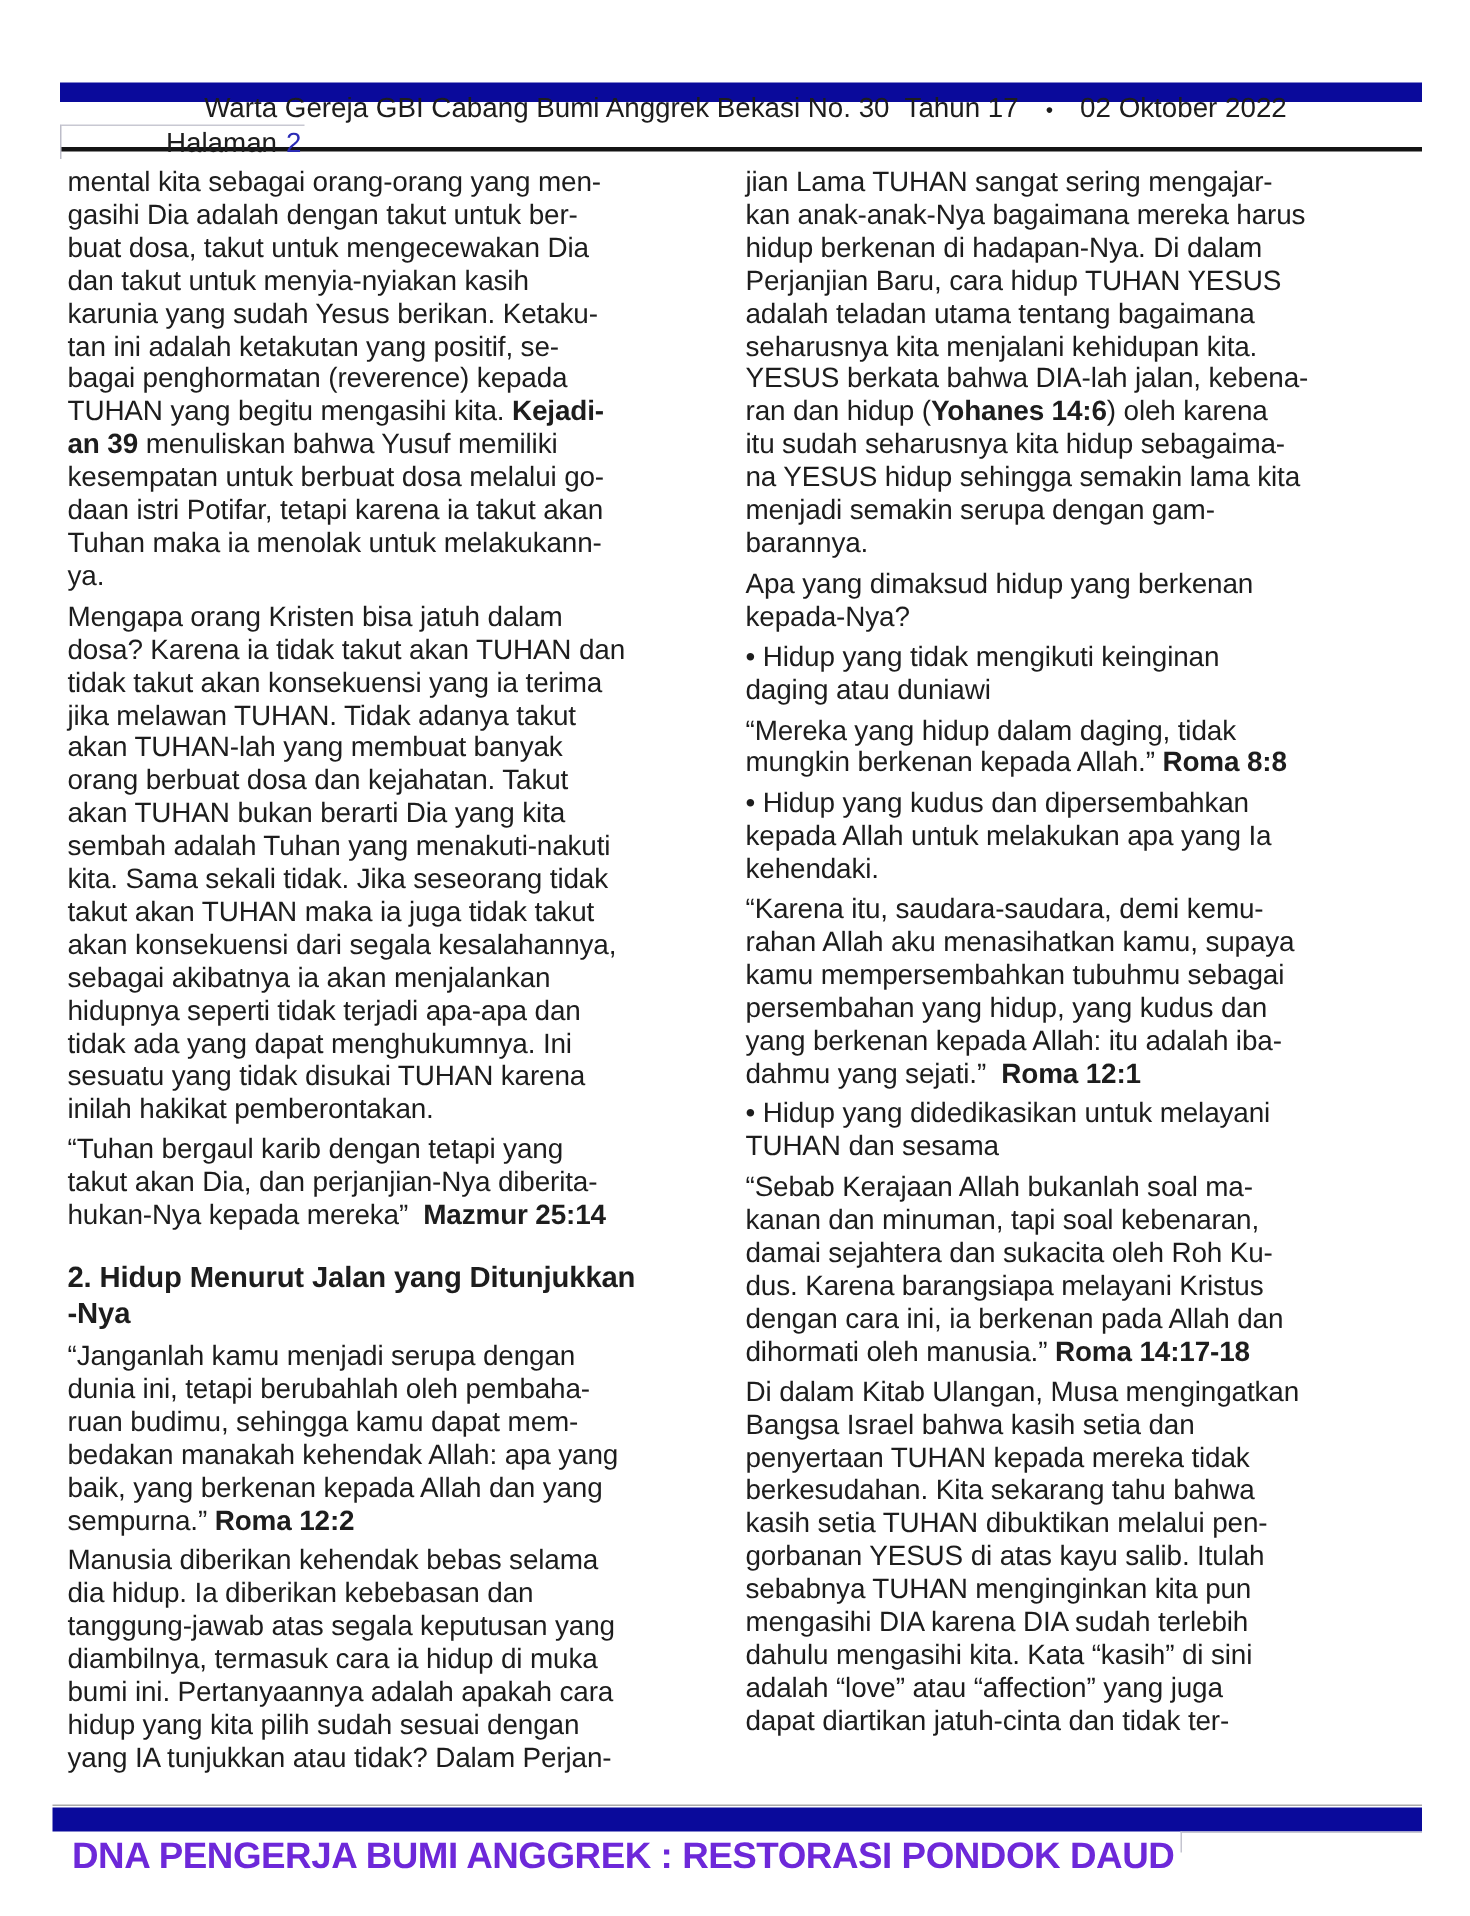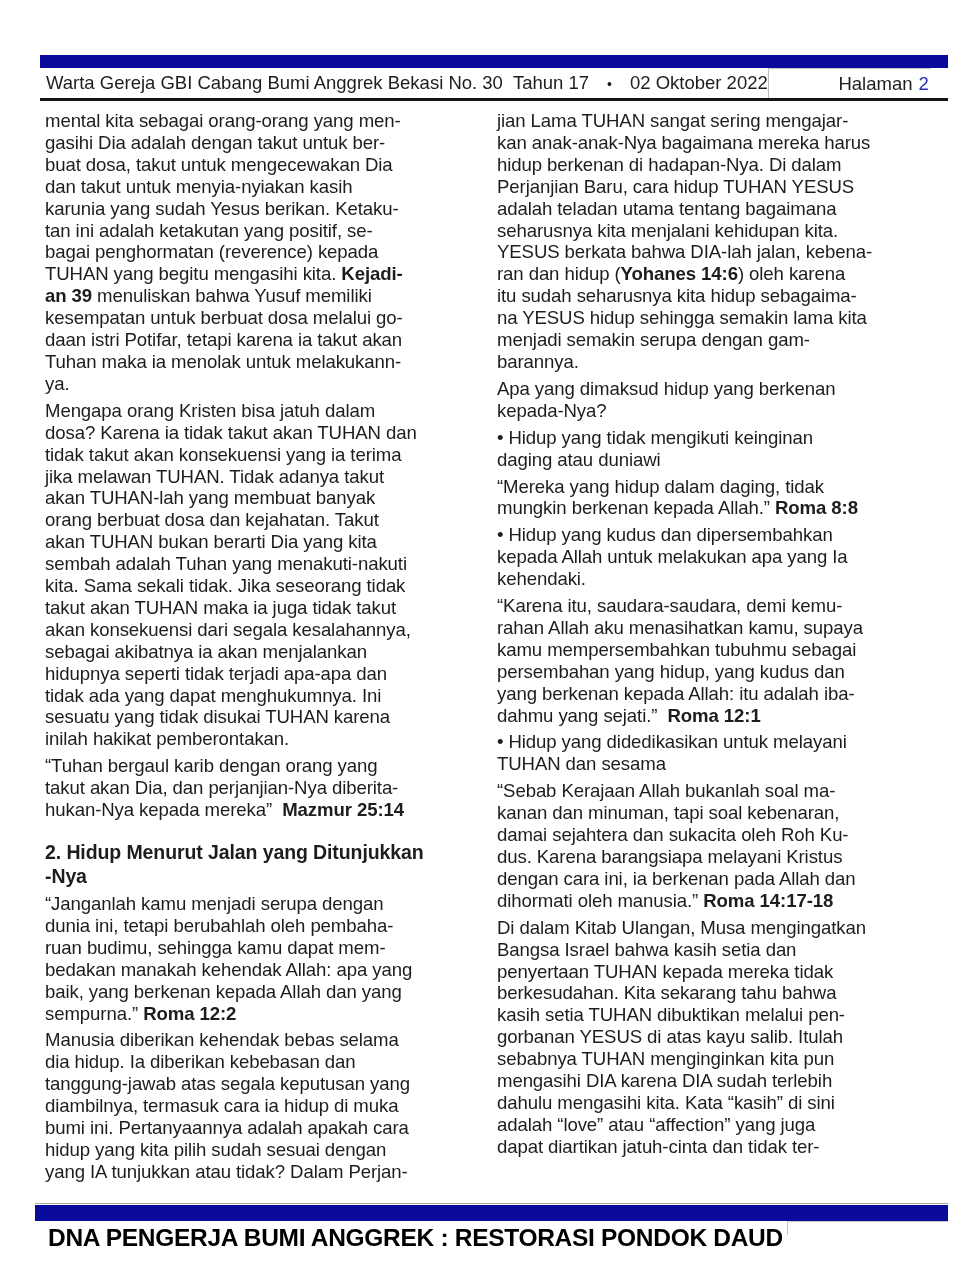--- a/index.html
+++ b/index.html
@@ -4,22 +4,22 @@
 <style>
   html,body{margin:0;padding:0;}
   body{
     width:980px;height:1277px;position:relative;background:#ffffff;
     font-family:"Liberation Sans", sans-serif;color:#1d1d1d;overflow:hidden;
   }
   
   .topbar{position:absolute;left:40px;top:55px;width:908px;height:13px;background:#0a0a9b;}
   .header-row{
     position:absolute;left:40px;top:68px;width:908px;height:33px;
-    display:flex;align-items:center;justify-content:flex-start;
-    font-size:18.5px;border-bottom:3px solid #141414;box-sizing:border-box;
+    display:flex;align-items:center;justify-content:center;
+    font-size:18.5px;border-bottom:3px solid #141414;box-sizing:border-box;flex-direction:column;
   }
   .header-left{display:flex;align-items:baseline;white-space:nowrap;padding-left:6px;}
   .header-title{margin-right:10px;}
   .header-tahun{margin-right:18px;}
   .header-bullet{margin-right:18px;font-size:14px;}
   .header-right{
     width:163px;text-align:right;align-self:stretch;display:flex;align-items:center;justify-content:flex-end;
     border-left:1px solid #bdbdc9;border-top:1px solid #c8c8d2;box-sizing:border-box;padding-right:2px;
   }
   .page-number{color:#2b2bb5;margin-left:6px;}
@@ -32,21 +32,21 @@
   .space-above{margin-top:20px;}
   .run-b{font-weight:bold;font-style:normal;}
   .run-i{}
   
   .footer-topline{position:absolute;left:35px;top:1203px;width:913px;height:1px;background:#a9a9a9;}
   .footer-bar{position:absolute;left:35px;top:1205px;width:913px;height:16px;background:#0a0a9b;}
   .footer-underline{position:absolute;left:787px;top:1221px;width:161px;height:1px;background:#c8c8d2;}
   .footer-vline{position:absolute;left:787px;top:1221px;width:1px;height:14px;background:#c4c4cf;}
   .footer-row{
     position:absolute;left:48px;top:1224px;width:900px;
-    font-size:24.5px;font-weight:bold;letter-spacing:-0.3px;color:#000000;white-space:nowrap;
+    font-size:24.5px;font-weight:bold;letter-spacing:-0.3px;color:#6d28d9;white-space:nowrap;
   }
 </style>
 </head>
 <body>
 
 <div class="topbar"></div>
 <div class="header-row">
   <div class="header-left">
     <span class="header-title">Warta Gereja GBI Cabang Bumi Anggrek Bekasi No. 30</span>
     <span class="header-tahun">Tahun 17</span>
@@ -55,21 +55,21 @@
   </div>
   <div class="header-right">
     <span>Halaman</span>
     <span class="page-number">2</span>
   </div>
 </div>
 
 <div class="column col-left">
     <div class="block type-para">mental kita sebagai orang-orang yang men-<br>gasihi Dia adalah dengan takut untuk ber-<br>buat dosa, takut untuk mengecewakan Dia<br>dan takut untuk menyia-nyiakan kasih<br>karunia yang sudah Yesus berikan. Ketaku-<br>tan ini adalah ketakutan yang positif, se-<br>bagai penghormatan (<span class="run-i">reverence</span>) kepada<br>TUHAN yang begitu mengasihi kita. <span class="run-b">Kejadi-</span><br><span class="run-b">an 39</span> menuliskan bahwa Yusuf memiliki<br>kesempatan untuk berbuat dosa melalui go-<br>daan istri Potifar, tetapi karena ia takut akan<br>Tuhan maka ia menolak untuk melakukann-<br>ya.</div>
     <div class="block type-para">Mengapa orang Kristen bisa jatuh dalam<br>dosa? Karena ia tidak takut akan TUHAN dan<br>tidak takut akan konsekuensi yang ia terima<br>jika melawan TUHAN. Tidak adanya takut<br>akan TUHAN-lah yang membuat banyak<br>orang berbuat dosa dan kejahatan. Takut<br>akan TUHAN bukan berarti Dia yang kita<br>sembah adalah Tuhan yang menakuti-nakuti<br>kita. Sama sekali tidak. Jika seseorang tidak<br>takut akan TUHAN maka ia juga tidak takut<br>akan konsekuensi dari segala kesalahannya,<br>sebagai akibatnya ia akan menjalankan<br>hidupnya seperti tidak terjadi apa-apa dan<br>tidak ada yang dapat menghukumnya. Ini<br>sesuatu yang tidak disukai TUHAN karena<br>inilah hakikat pemberontakan.</div>
-    <div class="block type-quote"><span class="run-i">“Tuhan bergaul karib dengan orang yang</span><br><span class="run-i">takut akan Dia, dan perjanjian-Nya diberita-</span><br><span class="run-i">hukan-Nya kepada mereka”</span>&nbsp;&nbsp;<span class="run-b">Mazmur 25:14</span></div>
+    <div class="block type-quote"><span class="run-i">“Tuhan bergaul karib dengan tetapi yang</span><br><span class="run-i">takut akan Dia, dan perjanjian-Nya diberita-</span><br><span class="run-i">hukan-Nya kepada mereka”</span>&nbsp;&nbsp;<span class="run-b">Mazmur 25:14</span></div>
     <div class="block type-heading space-above"><span class="run-b">2. Hidup Menurut Jalan yang Ditunjukkan</span><br><span class="run-b">-Nya</span></div>
     <div class="block type-quote"><span class="run-i">“Janganlah kamu menjadi serupa dengan</span><br><span class="run-i">dunia ini, tetapi berubahlah oleh pembaha-</span><br><span class="run-i">ruan budimu, sehingga kamu dapat mem-</span><br><span class="run-i">bedakan manakah kehendak Allah: apa yang</span><br><span class="run-i">baik, yang berkenan kepada Allah dan yang</span><br><span class="run-i">sempurna.”</span>&nbsp;<span class="run-b">Roma 12:2</span></div>
     <div class="block type-para">Manusia diberikan kehendak bebas selama<br>dia hidup. Ia diberikan kebebasan dan<br>tanggung-jawab atas segala keputusan yang<br>diambilnya, termasuk cara ia hidup di muka<br>bumi ini. Pertanyaannya adalah apakah cara<br>hidup yang kita pilih sudah sesuai dengan<br>yang IA tunjukkan atau tidak? Dalam Perjan-</div>
   </div>
 <div class="column col-right">
     <div class="block type-para">jian Lama TUHAN sangat sering mengajar-<br>kan anak-anak-Nya bagaimana mereka harus<br>hidup berkenan di hadapan-Nya. Di dalam<br>Perjanjian Baru, cara hidup TUHAN YESUS<br>adalah teladan utama tentang bagaimana<br>seharusnya kita menjalani kehidupan kita.<br>YESUS berkata bahwa DIA-lah jalan, kebena-<br>ran dan hidup (<span class="run-b">Yohanes 14:6</span>) oleh karena<br>itu sudah seharusnya kita hidup sebagaima-<br>na YESUS hidup sehingga semakin lama kita<br>menjadi semakin serupa dengan gam-<br>barannya.</div>
     <div class="block type-para">Apa yang dimaksud hidup yang berkenan<br>kepada-Nya?</div>
     <div class="block type-bullet">• Hidup yang tidak mengikuti keinginan<br>daging atau duniawi</div>
     <div class="block type-quote"><span class="run-i">“Mereka yang hidup dalam daging, tidak</span><br><span class="run-i">mungkin berkenan kepada Allah.”</span>&nbsp;<span class="run-b">Roma 8:8</span></div>
     <div class="block type-bullet">• Hidup yang kudus dan dipersembahkan<br>kepada Allah untuk melakukan apa yang Ia<br>kehendaki.</div>

